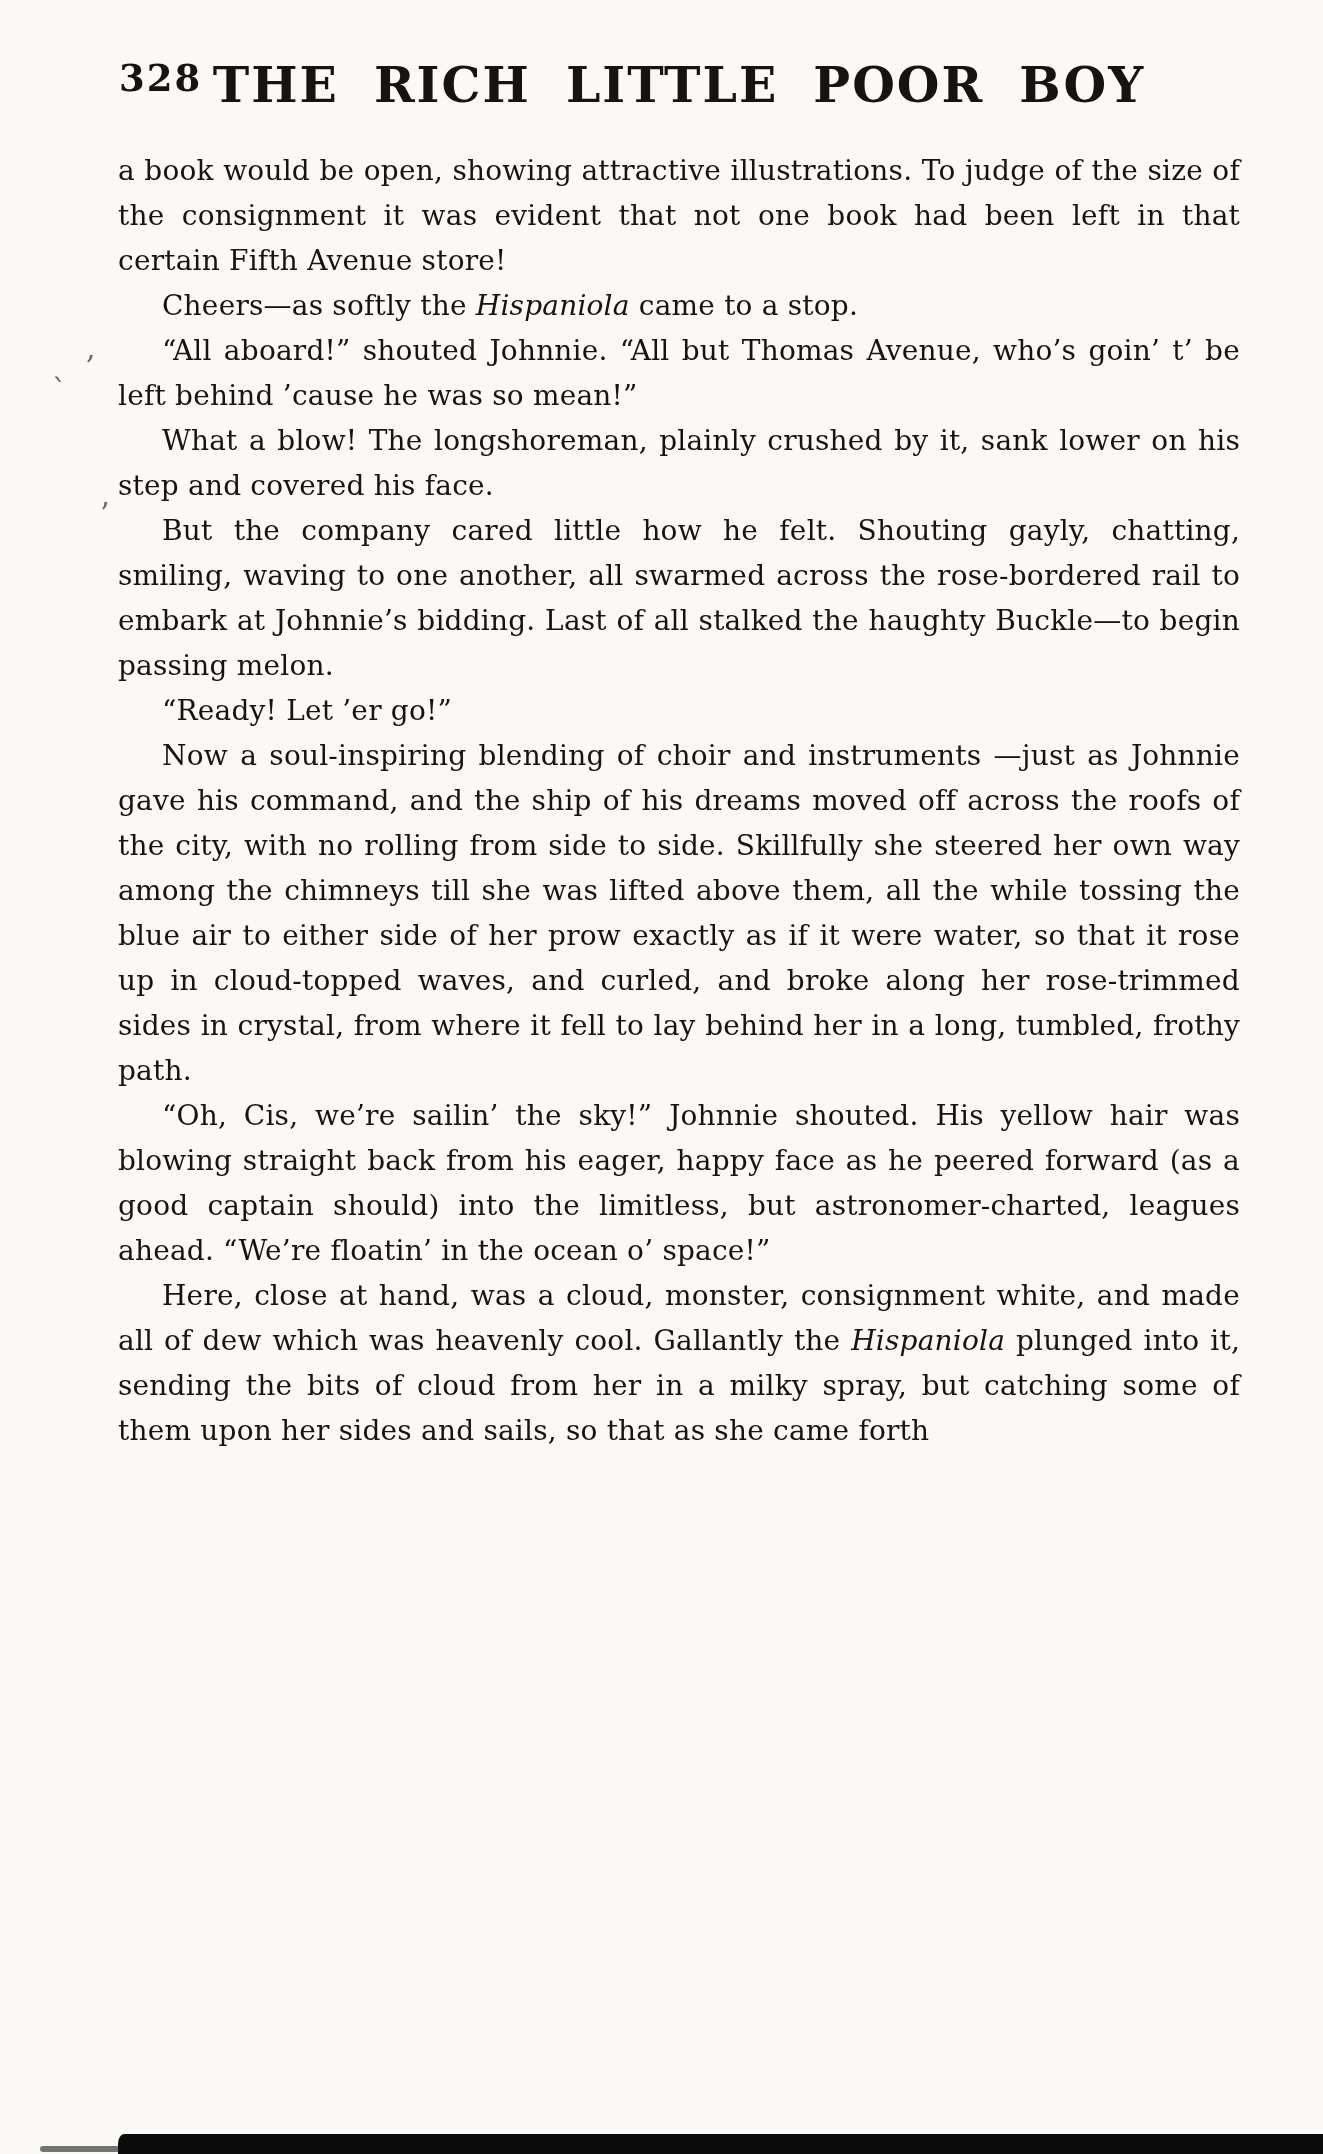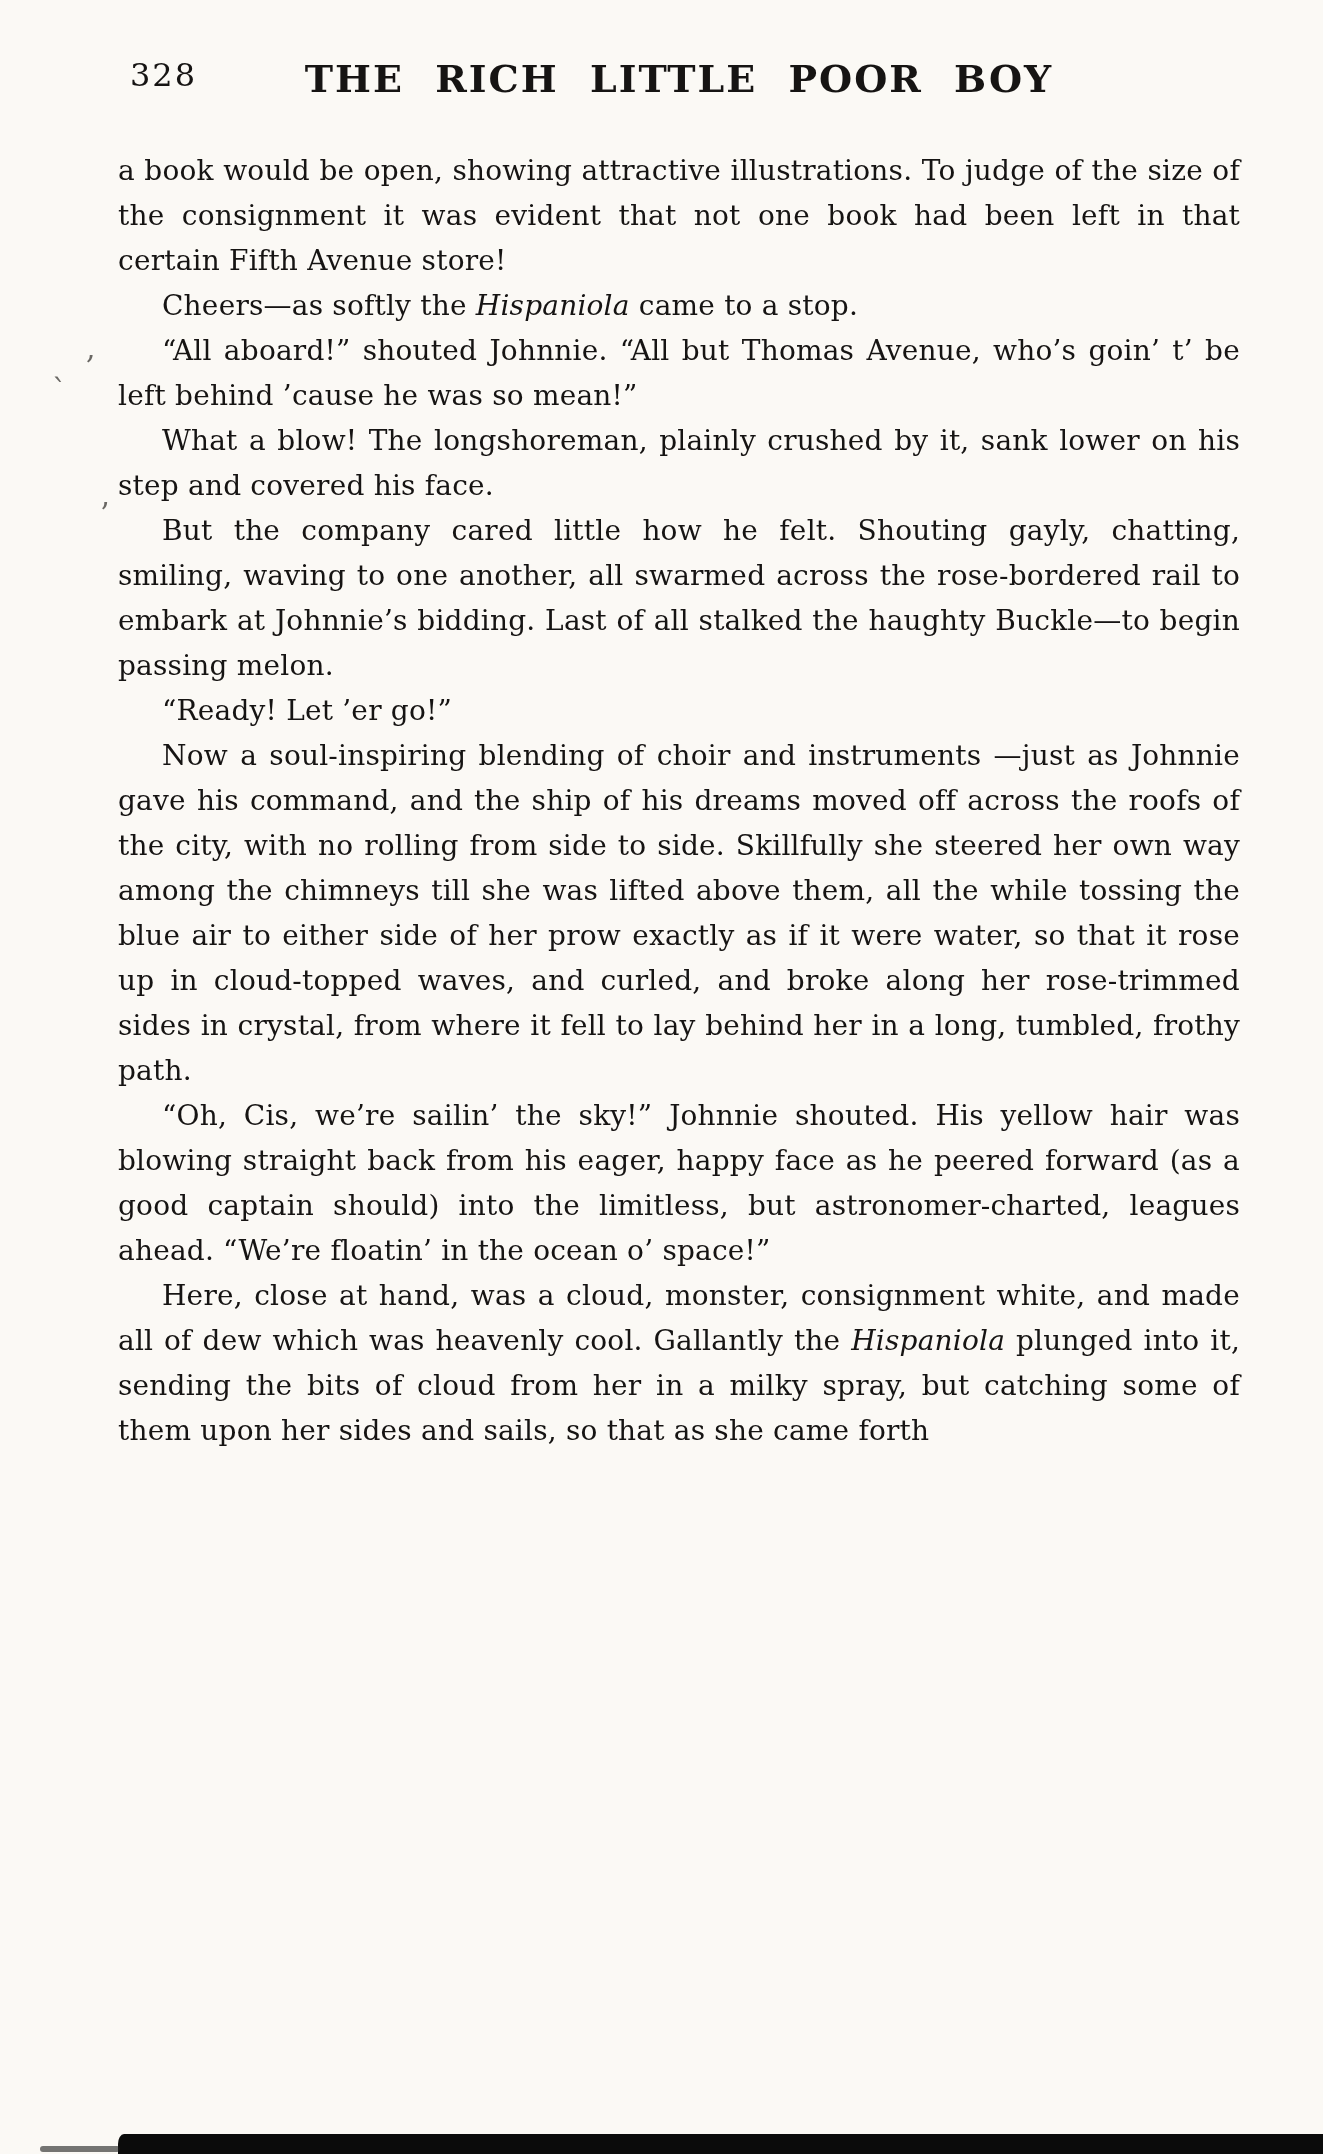--- a/index.html
+++ b/index.html
@@ -27,33 +27,33 @@
     top: 56px;
     width: 1122px;
   }
   .running-head {
     position: relative;
     height: 52px;
     margin-bottom: 40px;
   }
   .page-number {
     position: absolute;
-    left: 12px;
+    left: 1px;
     top: 0;
-    font-size: 32px;
-    font-weight: normal;
+    font-size: 37px;
+    font-weight: bold;
     letter-spacing: 2px;
   }
   .running-title {
     position: absolute;
     left: 0;
     right: 0;
     top: 0;
     text-align: center;
-    font-size: 38px;
+    font-size: 49px;
     font-weight: bold;
     letter-spacing: 2px;
     word-spacing: 16px;
     white-space: nowrap;
   }
   .text-block {
     font-size: 28px;
     line-height: 45px;
     text-align: justify;
     letter-spacing: 0.2px;

